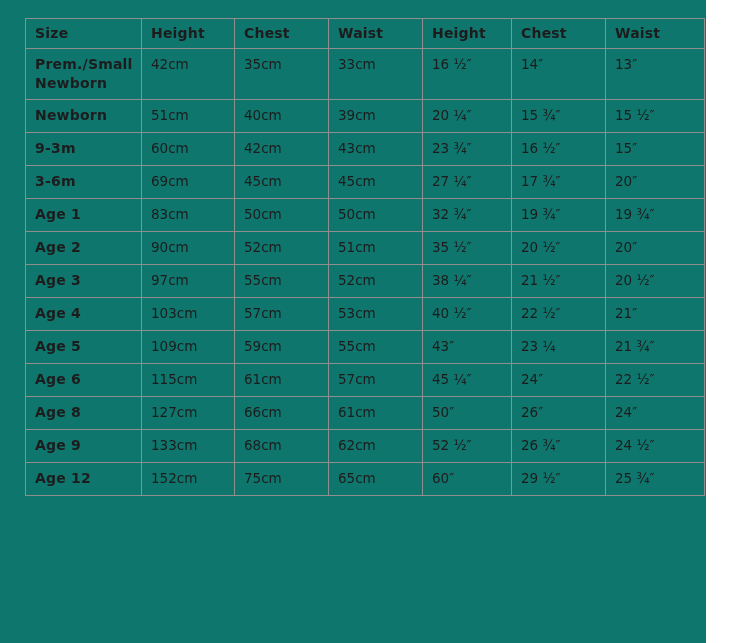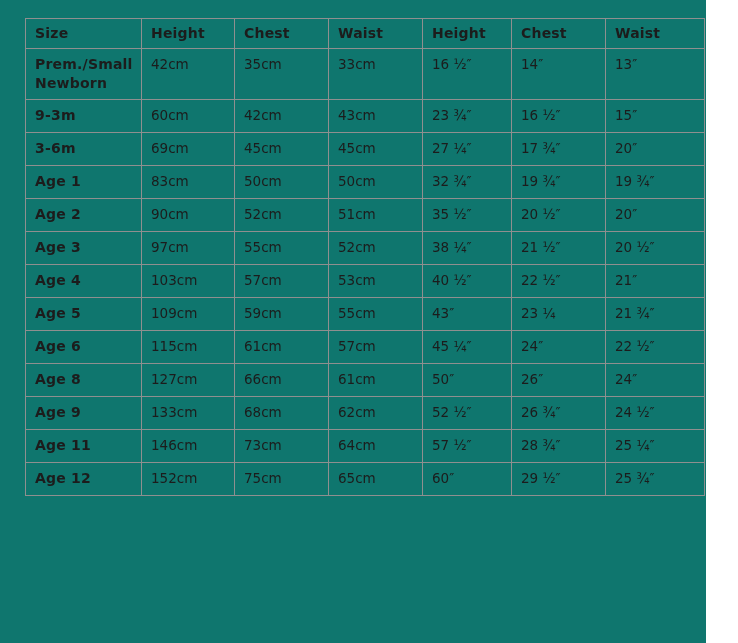--- a/index.html
+++ b/index.html
@@ -91,20 +91,29 @@
         <tr class="tall-row">
           <th class="size-col" scope="row">Prem./Small Newborn</th>
           <td>42cm</td>
           <td>35cm</td>
           <td>33cm</td>
           <td>16 ½″</td>
           <td>14″</td>
           <td>13″</td>
         </tr>
         <tr>
+          <th class="size-col" scope="row">Newborn</th>
+          <td>51cm</td>
+          <td>40cm</td>
+          <td>39cm</td>
+          <td>20 ¼″</td>
+          <td>15 ¾″</td>
+          <td>15 ½″</td>
+        </tr>
+        <tr>
           <th class="size-col" scope="row">9-3m</th>
           <td>60cm</td>
           <td>42cm</td>
           <td>43cm</td>
           <td>23 ¾″</td>
           <td>16 ½″</td>
           <td>15″</td>
         </tr>
         <tr>
           <th class="size-col" scope="row">3-6m</th>
@@ -181,29 +190,20 @@
         <tr>
           <th class="size-col" scope="row">Age 9</th>
           <td>133cm</td>
           <td>68cm</td>
           <td>62cm</td>
           <td>52 ½″</td>
           <td>26 ¾″</td>
           <td>24 ½″</td>
         </tr>
         <tr>
-          <th class="size-col" scope="row">Age 11</th>
-          <td>146cm</td>
-          <td>73cm</td>
-          <td>64cm</td>
-          <td>57 ½″</td>
-          <td>28 ¾″</td>
-          <td>25 ¼″</td>
-        </tr>
-        <tr>
           <th class="size-col" scope="row">Age 12</th>
           <td>152cm</td>
           <td>75cm</td>
           <td>65cm</td>
           <td>60″</td>
           <td>29 ½″</td>
           <td>25 ¾″</td>
         </tr>
       </tbody>
   </table>

